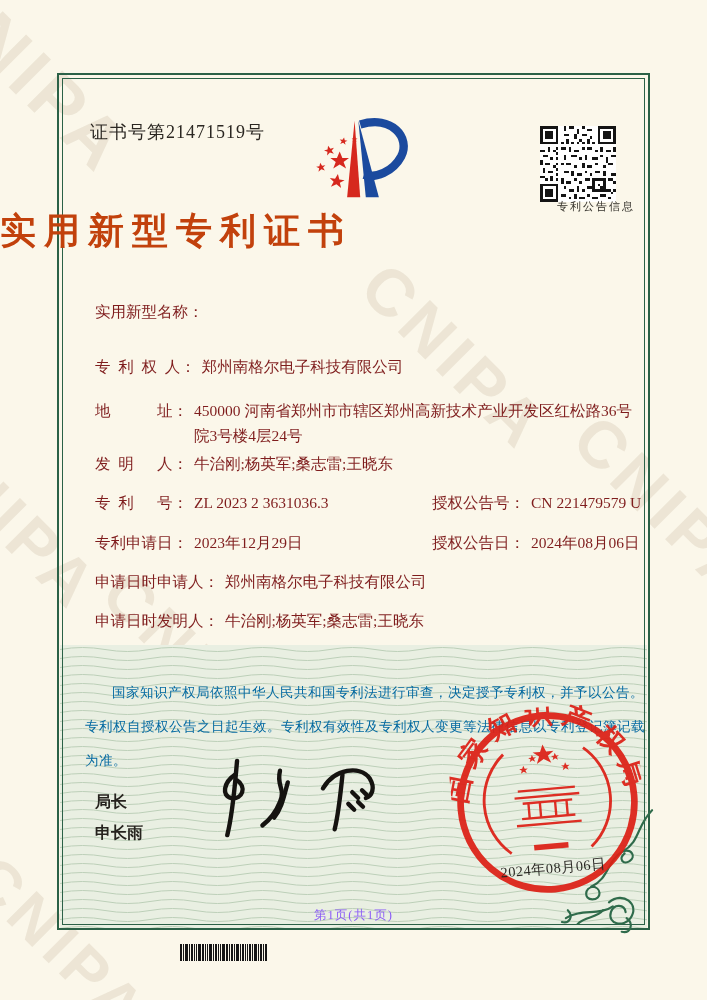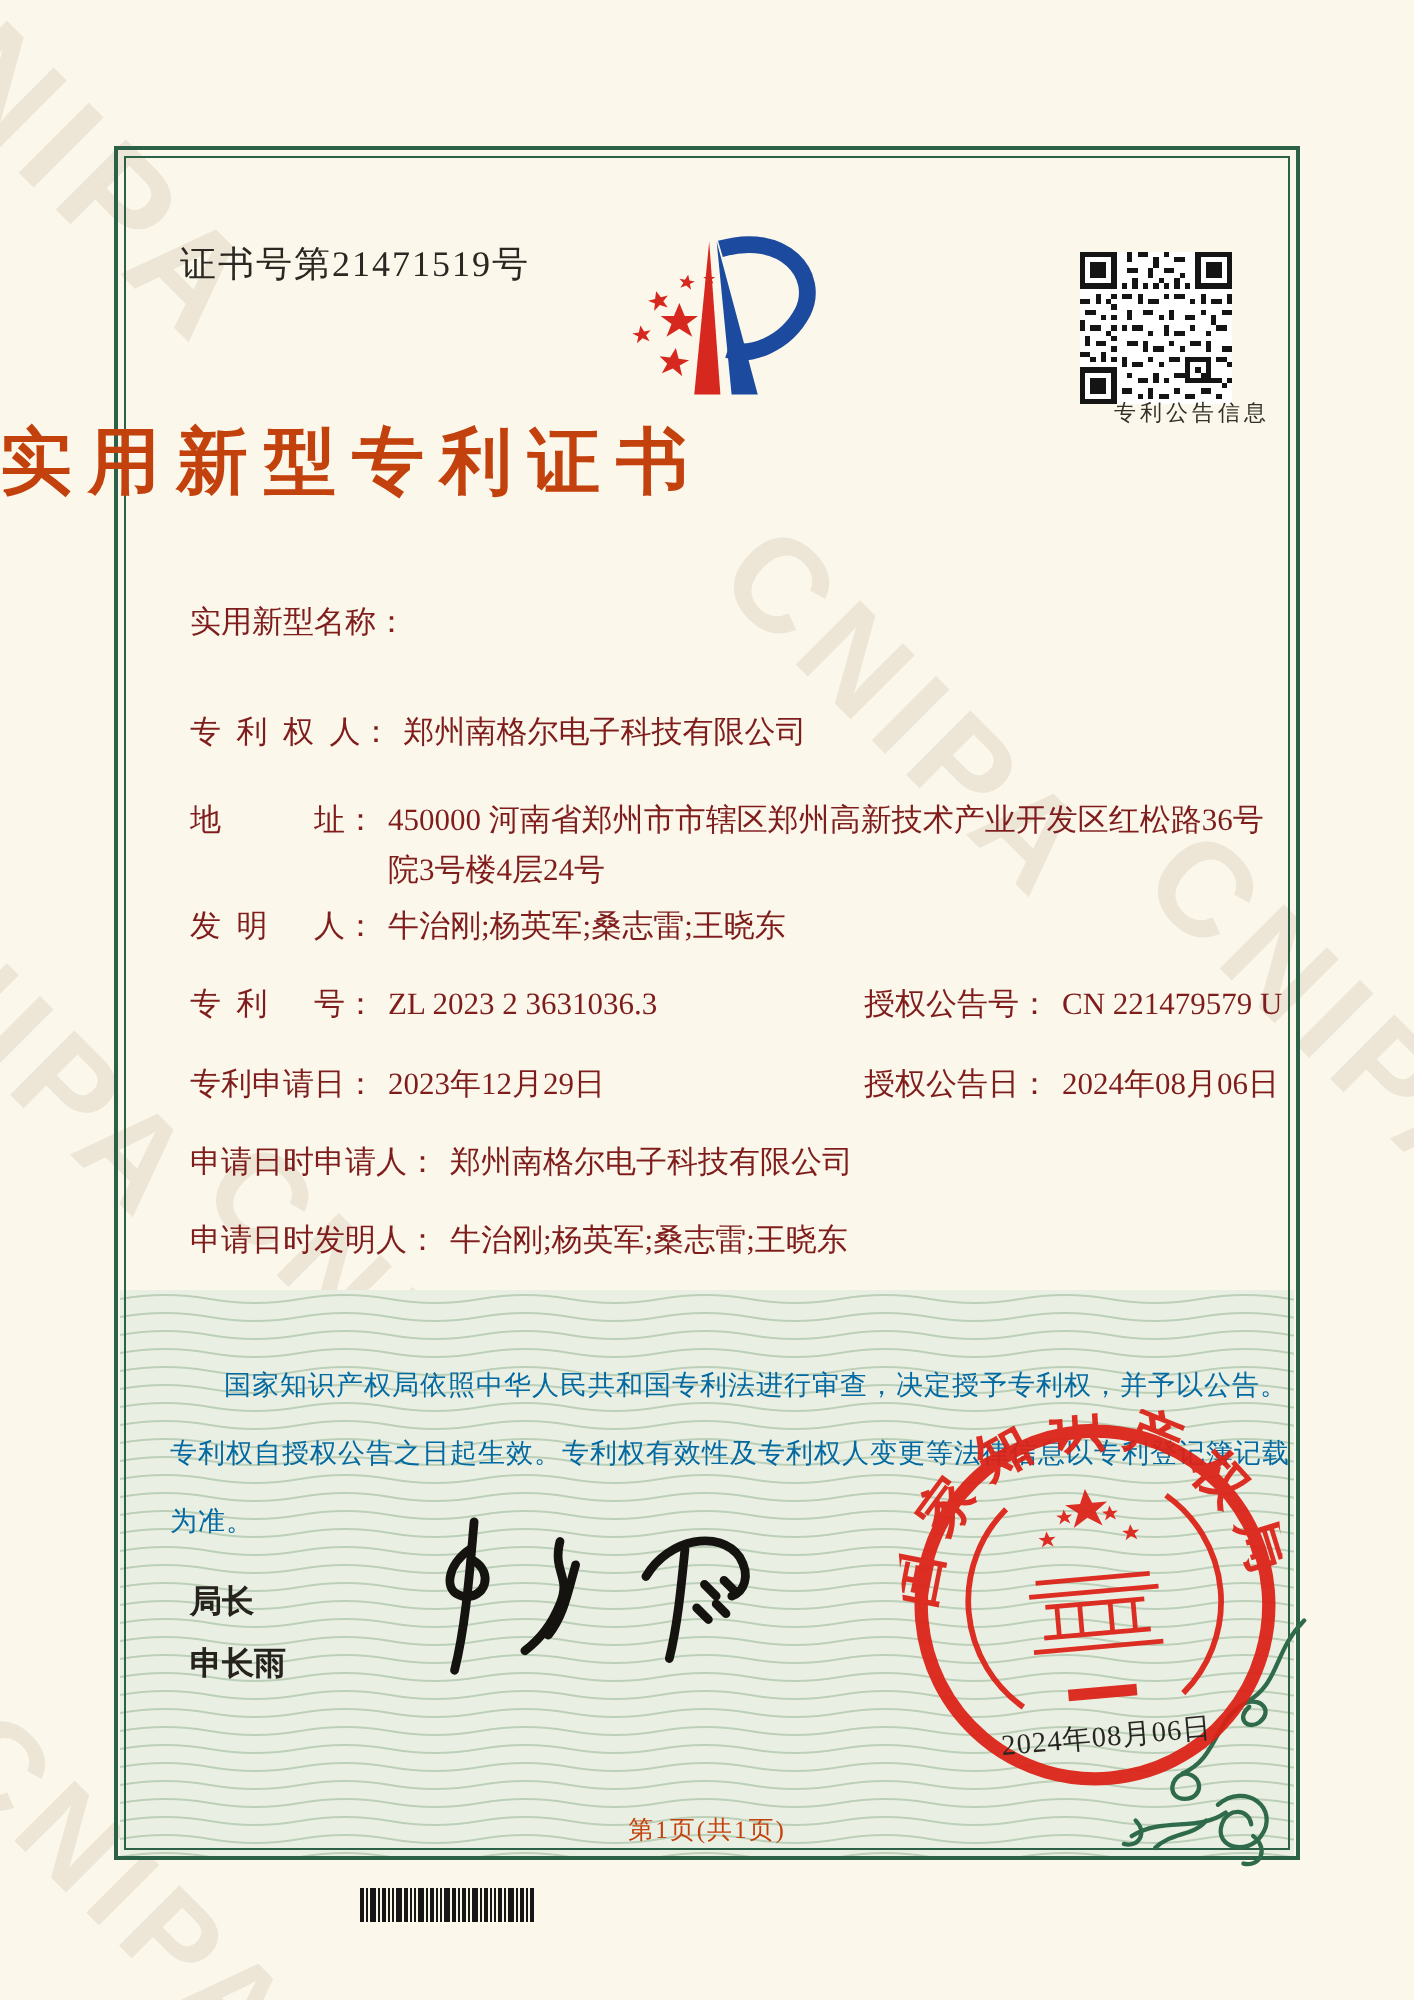--- a/index.html
+++ b/index.html
@@ -39,21 +39,21 @@
     font-size:13.5px;line-height:34px;color:#0369a1;letter-spacing:0.5px;}
   .body-text .indent{text-indent:27px;}
   .officer{position:absolute;left:95px;top:786px;z-index:3;
     font-family:"Liberation Sans","DejaVu Sans",sans-serif;font-weight:600;
     font-size:16px;color:#26231e;line-height:31px;}
   .signature{position:absolute;left:198px;top:752px;width:205px;height:95px;z-index:3;}
   .seal{position:absolute;left:452px;top:707px;width:191px;height:191px;z-index:5;
     transform:rotate(-5deg);opacity:0.93;}
   .seal svg{display:block;width:100%;height:100%;}
   .page-info{position:absolute;left:0;right:0;top:907px;text-align:center;font-size:12.5px;
-    letter-spacing:1px;color:#c2410c;z-index:3;}
+    letter-spacing:1px;color:#8b5cf6;z-index:3;}
   .barcode{position:absolute;left:180px;top:944px;width:90px;height:17px;z-index:3;}
   .barcode svg{display:block;width:100%;height:100%;}
 </style>
 </head>
 <body>
 
 <div class="page">
 
   <div class="wm" style="left:-30px;top:-45px;font-size:72px;">CNIPA</div>
   <div class="wm" style="left:400px;top:248px;font-size:66px;">CNIPA</div>

